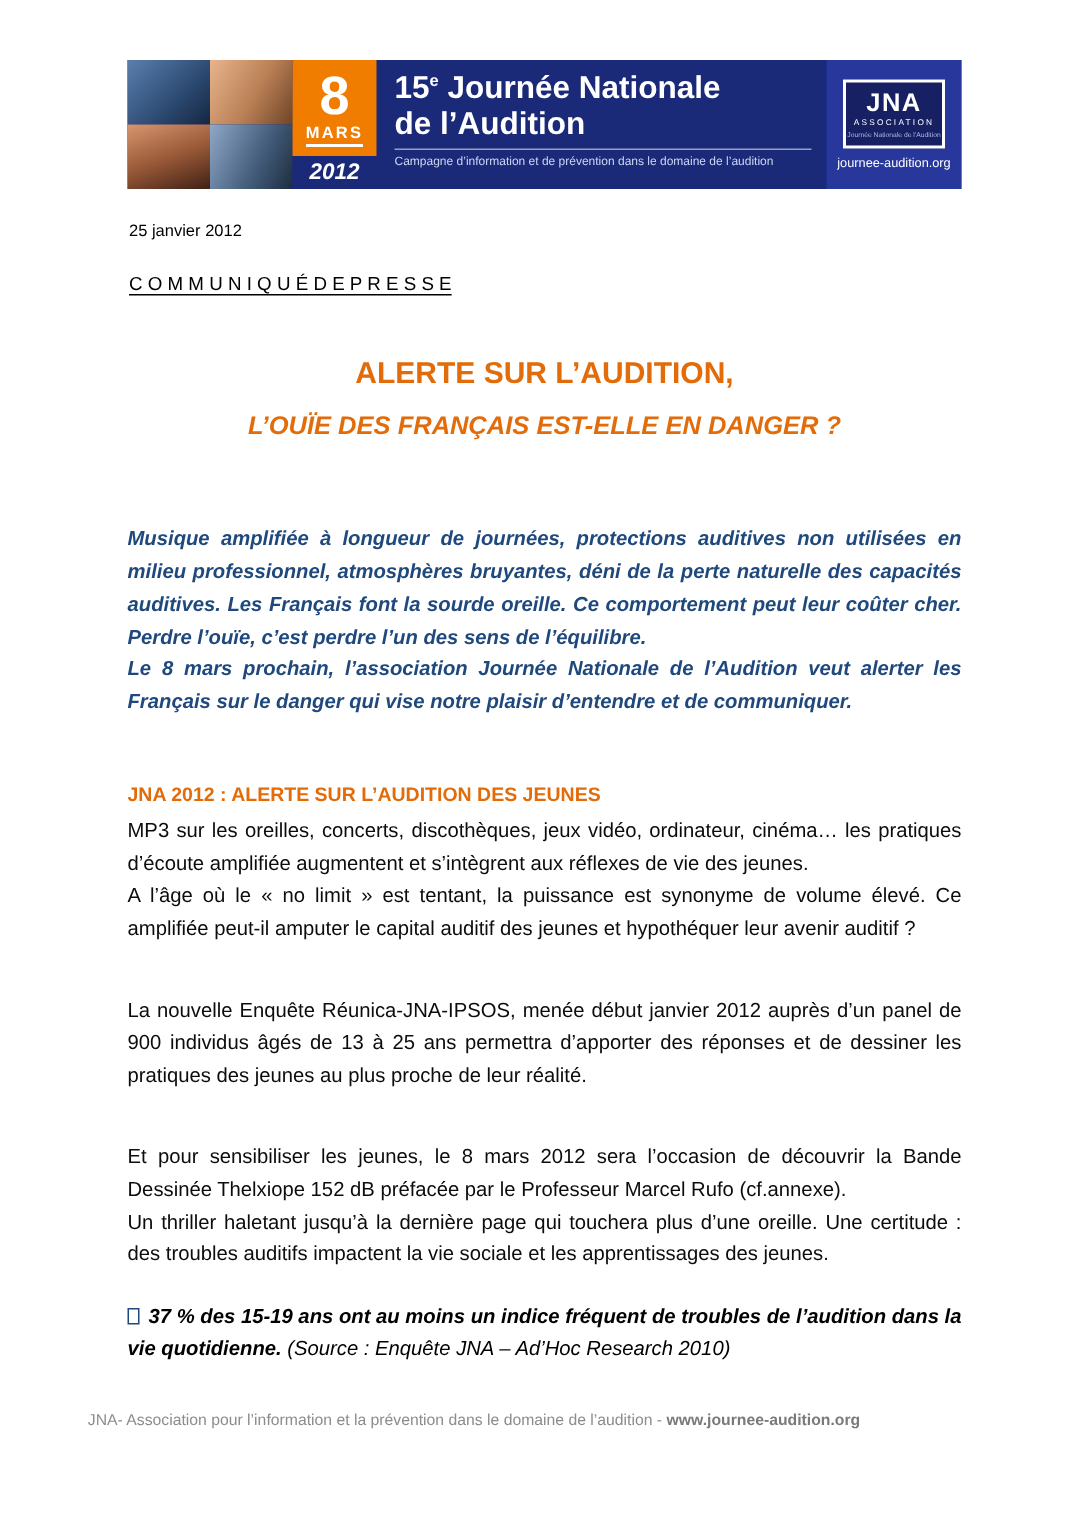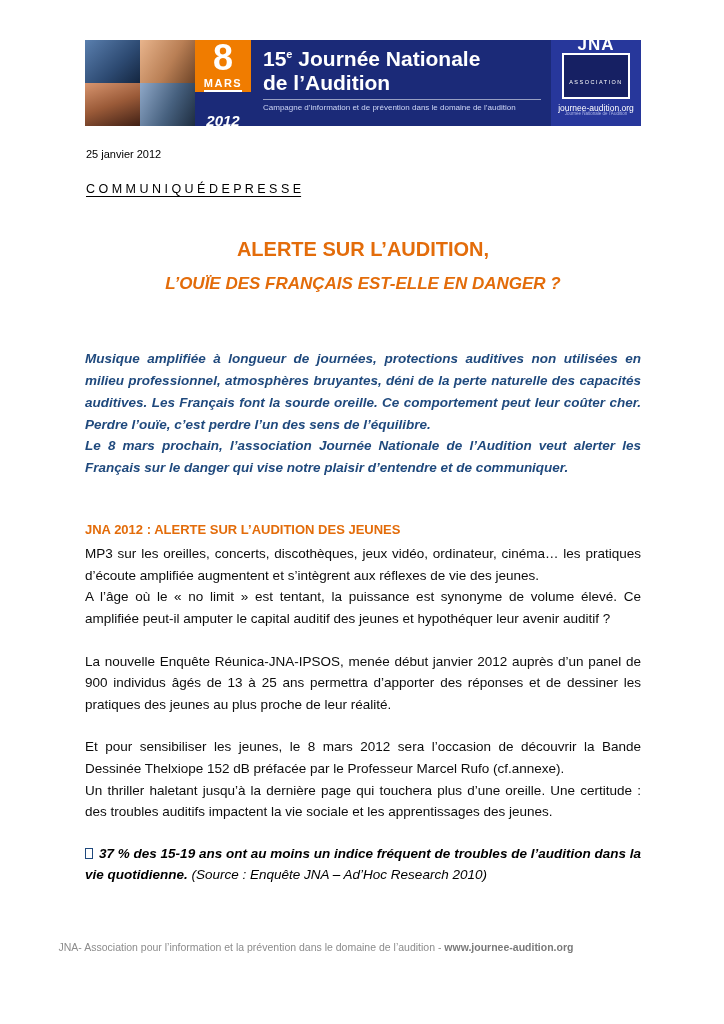--- a/index.html
+++ b/index.html
@@ -26,34 +26,34 @@
   .ph3 { background: linear-gradient(160deg, #d8956f 0%, #9a5a38 50%, #402015 100%); }
   .ph4 { background: linear-gradient(115deg, #8fa8c8 0%, #47617f 55%, #1e2d40 100%); }
 
   .datebox { width: 56px; display: flex; flex-direction: column; align-items: stretch; }
   .datebox .orange { background: #f07c00; color: #fff; flex: 1;
     display: flex; flex-direction: column; align-items: center; justify-content: center; }
   .big8 { font-size: 36px; font-weight: bold; line-height: 1; }
   .mars { font-size: 11px; font-weight: bold; letter-spacing: 1.5px; margin-top: 1px;
     border-bottom: 2px solid #fff; padding-bottom: 1px; }
   .y2012 { background: #1b2a78; color: #fff; font-size: 15px; font-weight: bold;
-    font-style: italic; text-align: center; padding: 20px 0 3px; }
+    font-style: italic; text-align: center; padding: 2px 0 3px; }
 
   .titleblock { flex: 1; color: #fff; padding: 7px 10px 0 12px;
     display: flex; flex-direction: column; }
   .bt1 { font-size: 21px; font-weight: bold; line-height: 1.15; }
   .bt1 sup { font-size: 11px; }
   .bt2 { font-size: 21px; font-weight: bold; line-height: 1.1; }
   .bdivider { border-top: 1px solid rgba(255,255,255,0.55); margin-top: 5px; }
   .bsub { font-size: 8px; color: #cdd5f5; padding-top: 3px; }
 
   .logoblock { width: 90px; background: #27379b; display: flex; flex-direction: column;
     align-items: center; justify-content: center; padding: 5px 4px; }
   .logobox { border: 2px solid #ffffff; background: #162063; width: 68px; height: 46px;
-    display: flex; flex-direction: column; align-items: center; justify-content: center; gap: 24px; }
+    display: flex; flex-direction: column; align-items: center; justify-content: center; }
   .jna { color: #fff; font-weight: bold; font-size: 17px; letter-spacing: 1px; line-height: 1; }
   .assoc { color: #fff; font-size: 5.5px; letter-spacing: 1.5px; margin-top: 2px; }
   .logosmall { color: #aeb6e8; font-size: 4.5px; margin-top: 2px; }
   .bsite { color: #ffffff; font-size: 8.5px; margin-top: 4px; }
 
   
   .date { position: absolute; left: 86px; top: 148px; font-size: 11px; color: #000; }
   .presslabel { position: absolute; left: 86px; top: 182px; font-size: 12.5px;
     color: #000; text-decoration: underline; text-underline-offset: 3px; }
 
@@ -63,21 +63,21 @@
 
   .content { position: absolute; left: 85px; top: 348px; width: 556px; }
   .lead { color: #1f497d; font-weight: bold; font-style: italic; font-size: 13.5px;
     line-height: 1.62; text-align: justify; }
   .lead p { text-align: justify; }
 
   .sect-heading { color: #e36c0a; font-weight: bold; font-size: 13px; margin-top: 43px; }
 
   .body-p { font-size: 13.5px; line-height: 1.6; text-align: justify; color: #0c0c0c; }
   .mt6  { margin-top: 6px; }
-  .mt22 { margin-top: 21px; }
+  .mt22 { margin-top: 33px; }
 
   .stat { margin-top: 20px; font-size: 13.5px; line-height: 1.6; text-align: justify;
     color: #000000; font-style: italic; }
   .stat .bold { font-weight: bold; }
   .square-bullet { display: inline-block; width: 8px; height: 11px;
     border: 1px solid #1f497d; margin-right: 6px; vertical-align: -1px; }
 
   .footer { position: absolute; left: 0; top: 941px; width: 632px; text-align: center;
     color: #8c8c8c; font-size: 10.5px; }
   .footer .fsite { font-weight: bold; color: #7a7a7a; }

